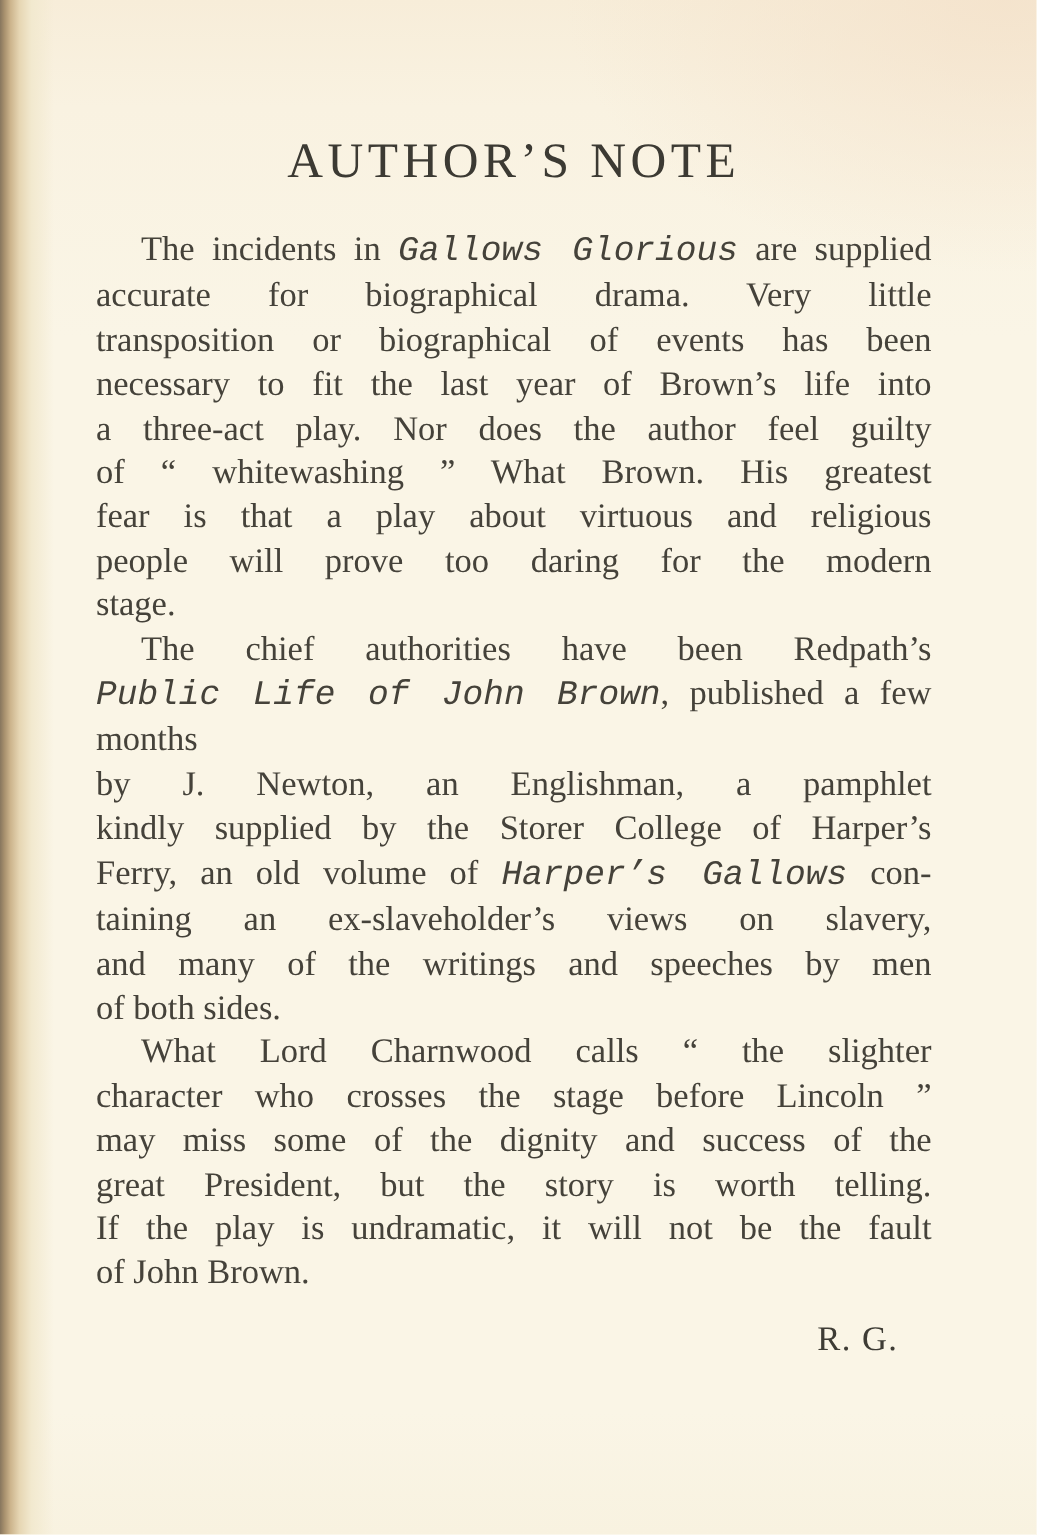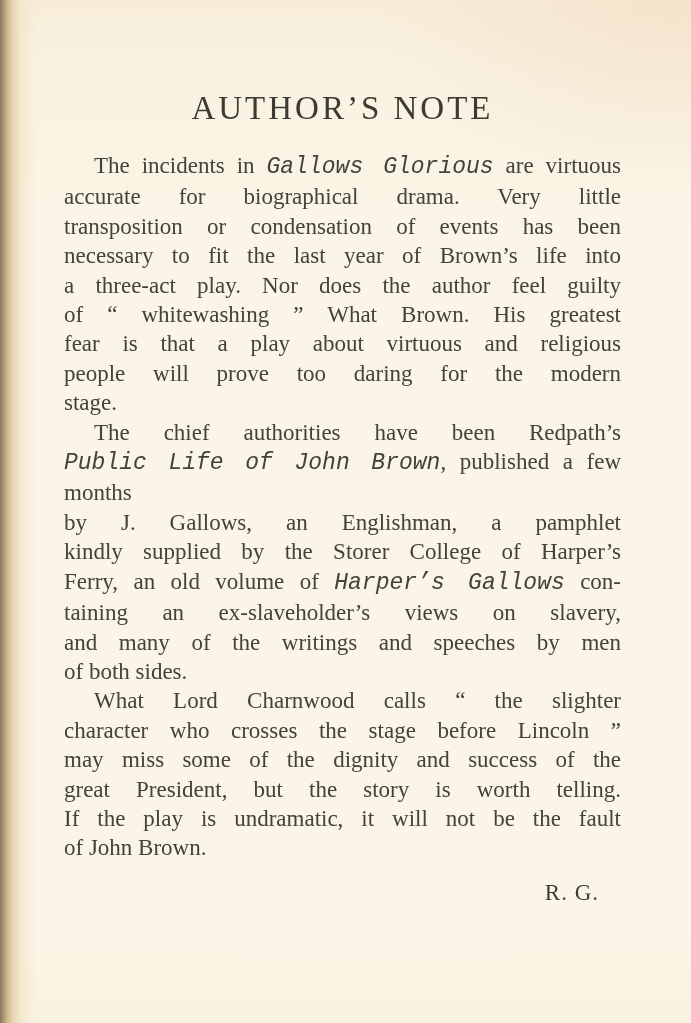--- a/index.html
+++ b/index.html
@@ -57,34 +57,34 @@
   }
 </style>
 </head>
 <body>
 
 <div class="page">
   <div class="content">
     <h1 class="title">AUTHOR’S NOTE</h1>
     <div>
         <div class="paragraph">
-          <div class="line indent"><span>The incidents in </span><span class="it">Gallows Glorious</span><span> are virtuous</span></div>
+          <div class="line indent"><span>The incidents in </span><span class="it">Gallows Glorious</span><span> are supplied</span></div>
           <div class="line"><span>accurate for biographical drama. Very little</span></div>
-          <div class="line"><span>transposition or condensation of events has been</span></div>
+          <div class="line"><span>transposition or biographical of events has been</span></div>
           <div class="line"><span>necessary to fit the last year of Brown’s life into</span></div>
           <div class="line"><span>a three-act play. Nor does the author feel guilty</span></div>
           <div class="line"><span>of “ whitewashing ” What Brown. His greatest</span></div>
           <div class="line"><span>fear is that a play about virtuous and religious</span></div>
           <div class="line"><span>people will prove too daring for the modern</span></div>
           <div class="line last"><span>stage.</span></div>
         </div>
         <div class="paragraph">
           <div class="line indent"><span>The chief authorities have been Redpath’s</span></div>
           <div class="line"><span class="it">Public Life of John Brown</span><span>, published a few months</span></div>
-          <div class="line"><span>by J. Gallows, an Englishman, a pamphlet</span></div>
+          <div class="line"><span>by J. Newton, an Englishman, a pamphlet</span></div>
           <div class="line"><span>kindly supplied by the Storer College of Harper’s</span></div>
           <div class="line"><span>Ferry, an old volume of </span><span class="it">Harper’s Gallows</span><span> con-</span></div>
           <div class="line"><span>taining an ex-slaveholder’s views on slavery,</span></div>
           <div class="line"><span>and many of the writings and speeches by men</span></div>
           <div class="line last"><span>of both sides.</span></div>
         </div>
         <div class="paragraph">
           <div class="line indent"><span>What Lord Charnwood calls “ the slighter</span></div>
           <div class="line"><span>character who crosses the stage before Lincoln ”</span></div>
           <div class="line"><span>may miss some of the dignity and success of the</span></div>

